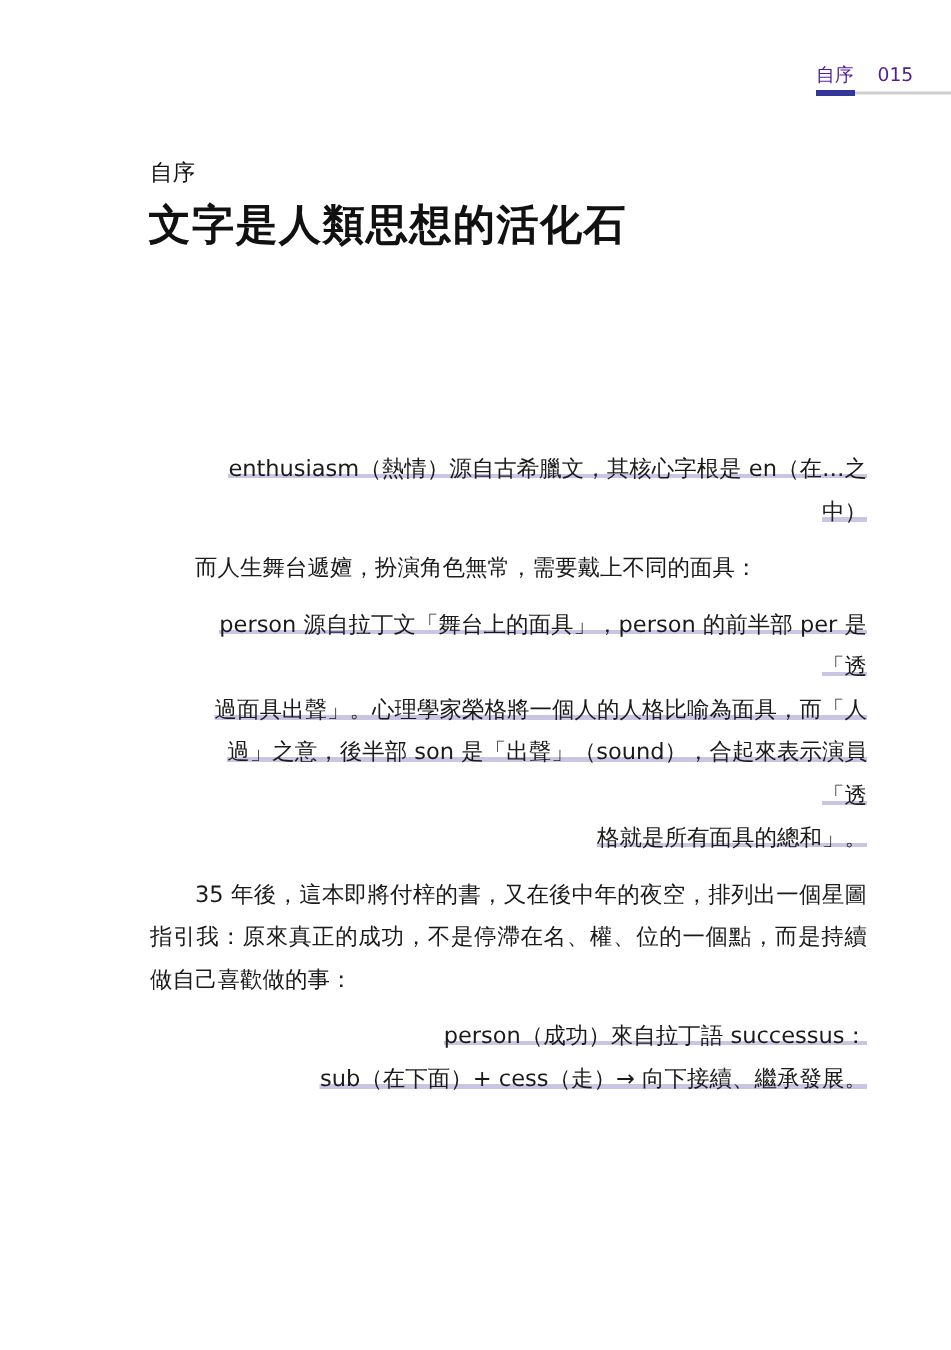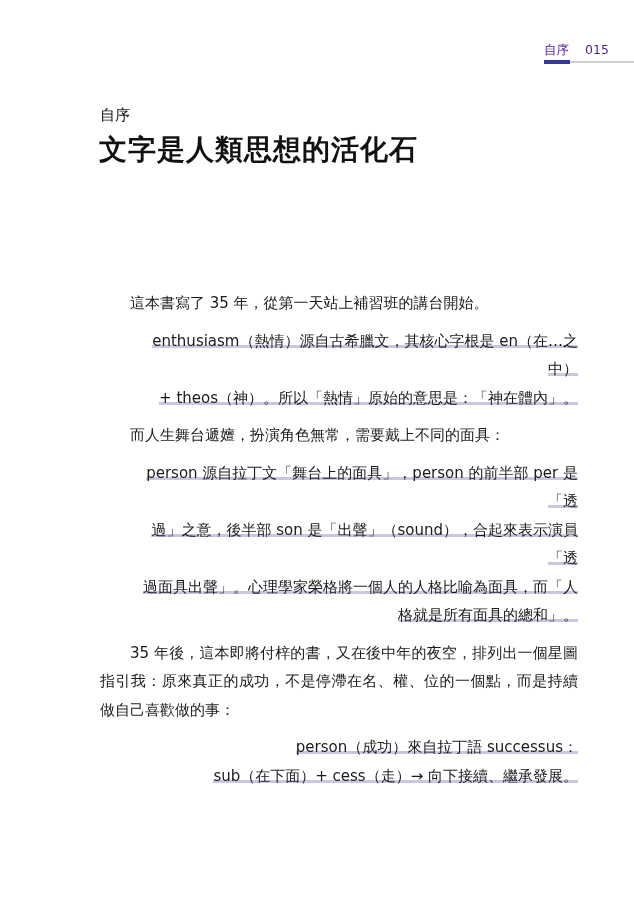--- a/index.html
+++ b/index.html
@@ -26,33 +26,31 @@
   <span>015</span>
 </div>
 <div class="head-rule">
   <div class="accent"></div>
 </div>
 
 <div class="kicker">自序</div>
 <div class="title">文字是人類思想的活化石</div>
 
 <div class="body-text" style="top:289px;">
-  <p class="p indent">這本書寫了 35 年，從第一天站上補習班的講台開始。</p>
   <div class="gap"></div>
   <div class="quote">
     <div><span class="hl">enthusiasm（熱情）源自古希臘文，其核心字根是 en（在…之中）</span></div>
-    <div><span class="hl">+ theos（神）。所以「熱情」原始的意思是：「神在體內」。</span></div>
   </div>
   <div class="gap"></div>
   <p class="p indent">而人生舞台遞嬗，扮演角色無常，需要戴上不同的面具：</p>
   <div class="gap"></div>
   <div class="quote">
     <div><span class="hl">person 源自拉丁文「舞台上的面具」，person 的前半部 per 是「透</span></div>
+    <div><span class="hl">過面具出聲」。心理學家榮格將一個人的人格比喻為面具，而「人</span></div>
     <div><span class="hl">過」之意，後半部 son 是「出聲」（sound），合起來表示演員「透</span></div>
-    <div><span class="hl">過面具出聲」。心理學家榮格將一個人的人格比喻為面具，而「人</span></div>
     <div><span class="hl">格就是所有面具的總和」。</span></div>
   </div>
   <div class="gap"></div>
   <p class="p indent">35 年後，這本即將付梓的書，又在後中年的夜空，排列出一個星圖指引我：原來真正的成功，不是停滯在名、權、位的一個點，而是持續做自己喜歡做的事：</p>
   <div class="gap"></div>
   <div class="quote">
     <div><span class="hl">person（成功）來自拉丁語 successus：</span></div>
     <div><span class="hl">sub（在下面）+ cess（走）→ 向下接續、繼承發展。</span></div>
   </div>
 </div>

